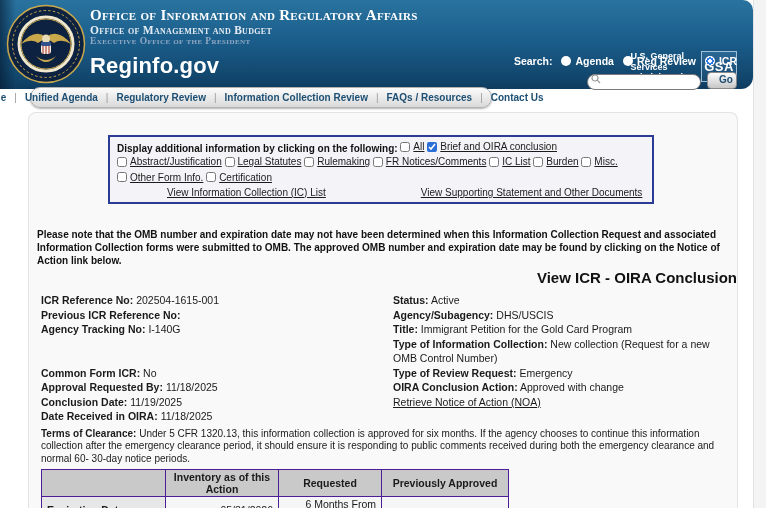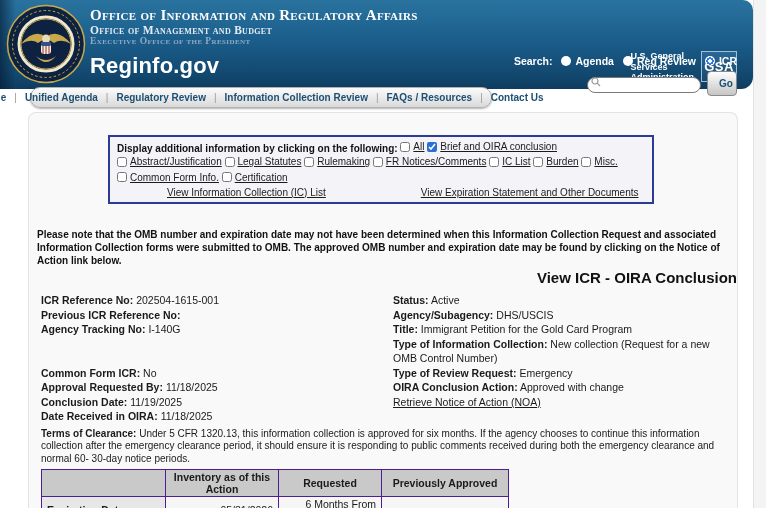--- a/index.html
+++ b/index.html
@@ -43,21 +43,21 @@
   .radio { display:inline-block; width:10px; height:10px; border-radius:50%; background:#fff; }
   .radio.on { background:radial-gradient(circle, #ffffff 0 1.6px, #2f7ae5 1.6px 3.6px, #ffffff 3.6px); }
   .search-bar { position:absolute; right:16px; top:71px; display:flex; align-items:center; gap:6px; }
   .search-box { position:relative; }
   .search-input {
     width:114px; height:16px; border:1px solid #7a7a7a; border-radius:8px;
     padding:0 4px 0 18px; font-size:10px; outline:none; background:#fff;
   }
   .mag { position:absolute; left:4px; top:3px; }
   .go-btn {
-    width:30px; height:25px; font-size:10px; font-weight:bold; color:#1c4f73;
+    width:30px; height:17px; font-size:10px; font-weight:bold; color:#1c4f73;
     background:linear-gradient(180deg,#fdfdfd,#c6c6c6); border:1px solid #8a8a8a;
     border-radius:4px; cursor:pointer; line-height:14px;padding-left:8px;
   }
   
   .nav {
     position:absolute; left:30px; top:87px; width:462px; height:21px;
     background:linear-gradient(180deg,#fbfbfb,#dadada); border:1px solid #b2b2b2;
     border-radius:10px; box-shadow:0 1px 2px rgba(0,0,0,.3);
     display:flex; align-items:center; justify-content:center;
     font-size:10px; font-weight:bold; color:#1c4f73;
@@ -215,30 +215,30 @@
           <span class="cb-label">Burden</span>
         </label>
         <label class="cb">
           <input type="checkbox" style="">
           <span class="cb-label">Misc.</span>
         </label>
       </div>
       <div>
         <label class="cb">
           <input type="checkbox" style="">
-          <span class="cb-label">Common Form Info.</span>
+          <span class="cb-label">Other Form Info.</span>
         </label>
         <label class="cb">
           <input type="checkbox" style="">
           <span class="cb-label">Certification</span>
         </label>
       </div>
       <div class="filter-links">
         <span class="filter-link fl-1">View Information Collection (IC) List</span>
-        <span class="filter-link fl-2">View Expiration Statement and Other Documents</span>
+        <span class="filter-link fl-2">View Supporting Statement and Other Documents</span>
       </div>
     </div>
 
     <div class="note">Please note that the OMB number and expiration date may not have been determined when this Information Collection Request and associated Information Collection forms were submitted to OMB. The approved OMB number and expiration date may be found by clicking on the Notice of Action link below.</div>
 
     <div class="page-title">View ICR - OIRA Conclusion</div>
 
     <div class="details">
 
       <div class="d-cell">

